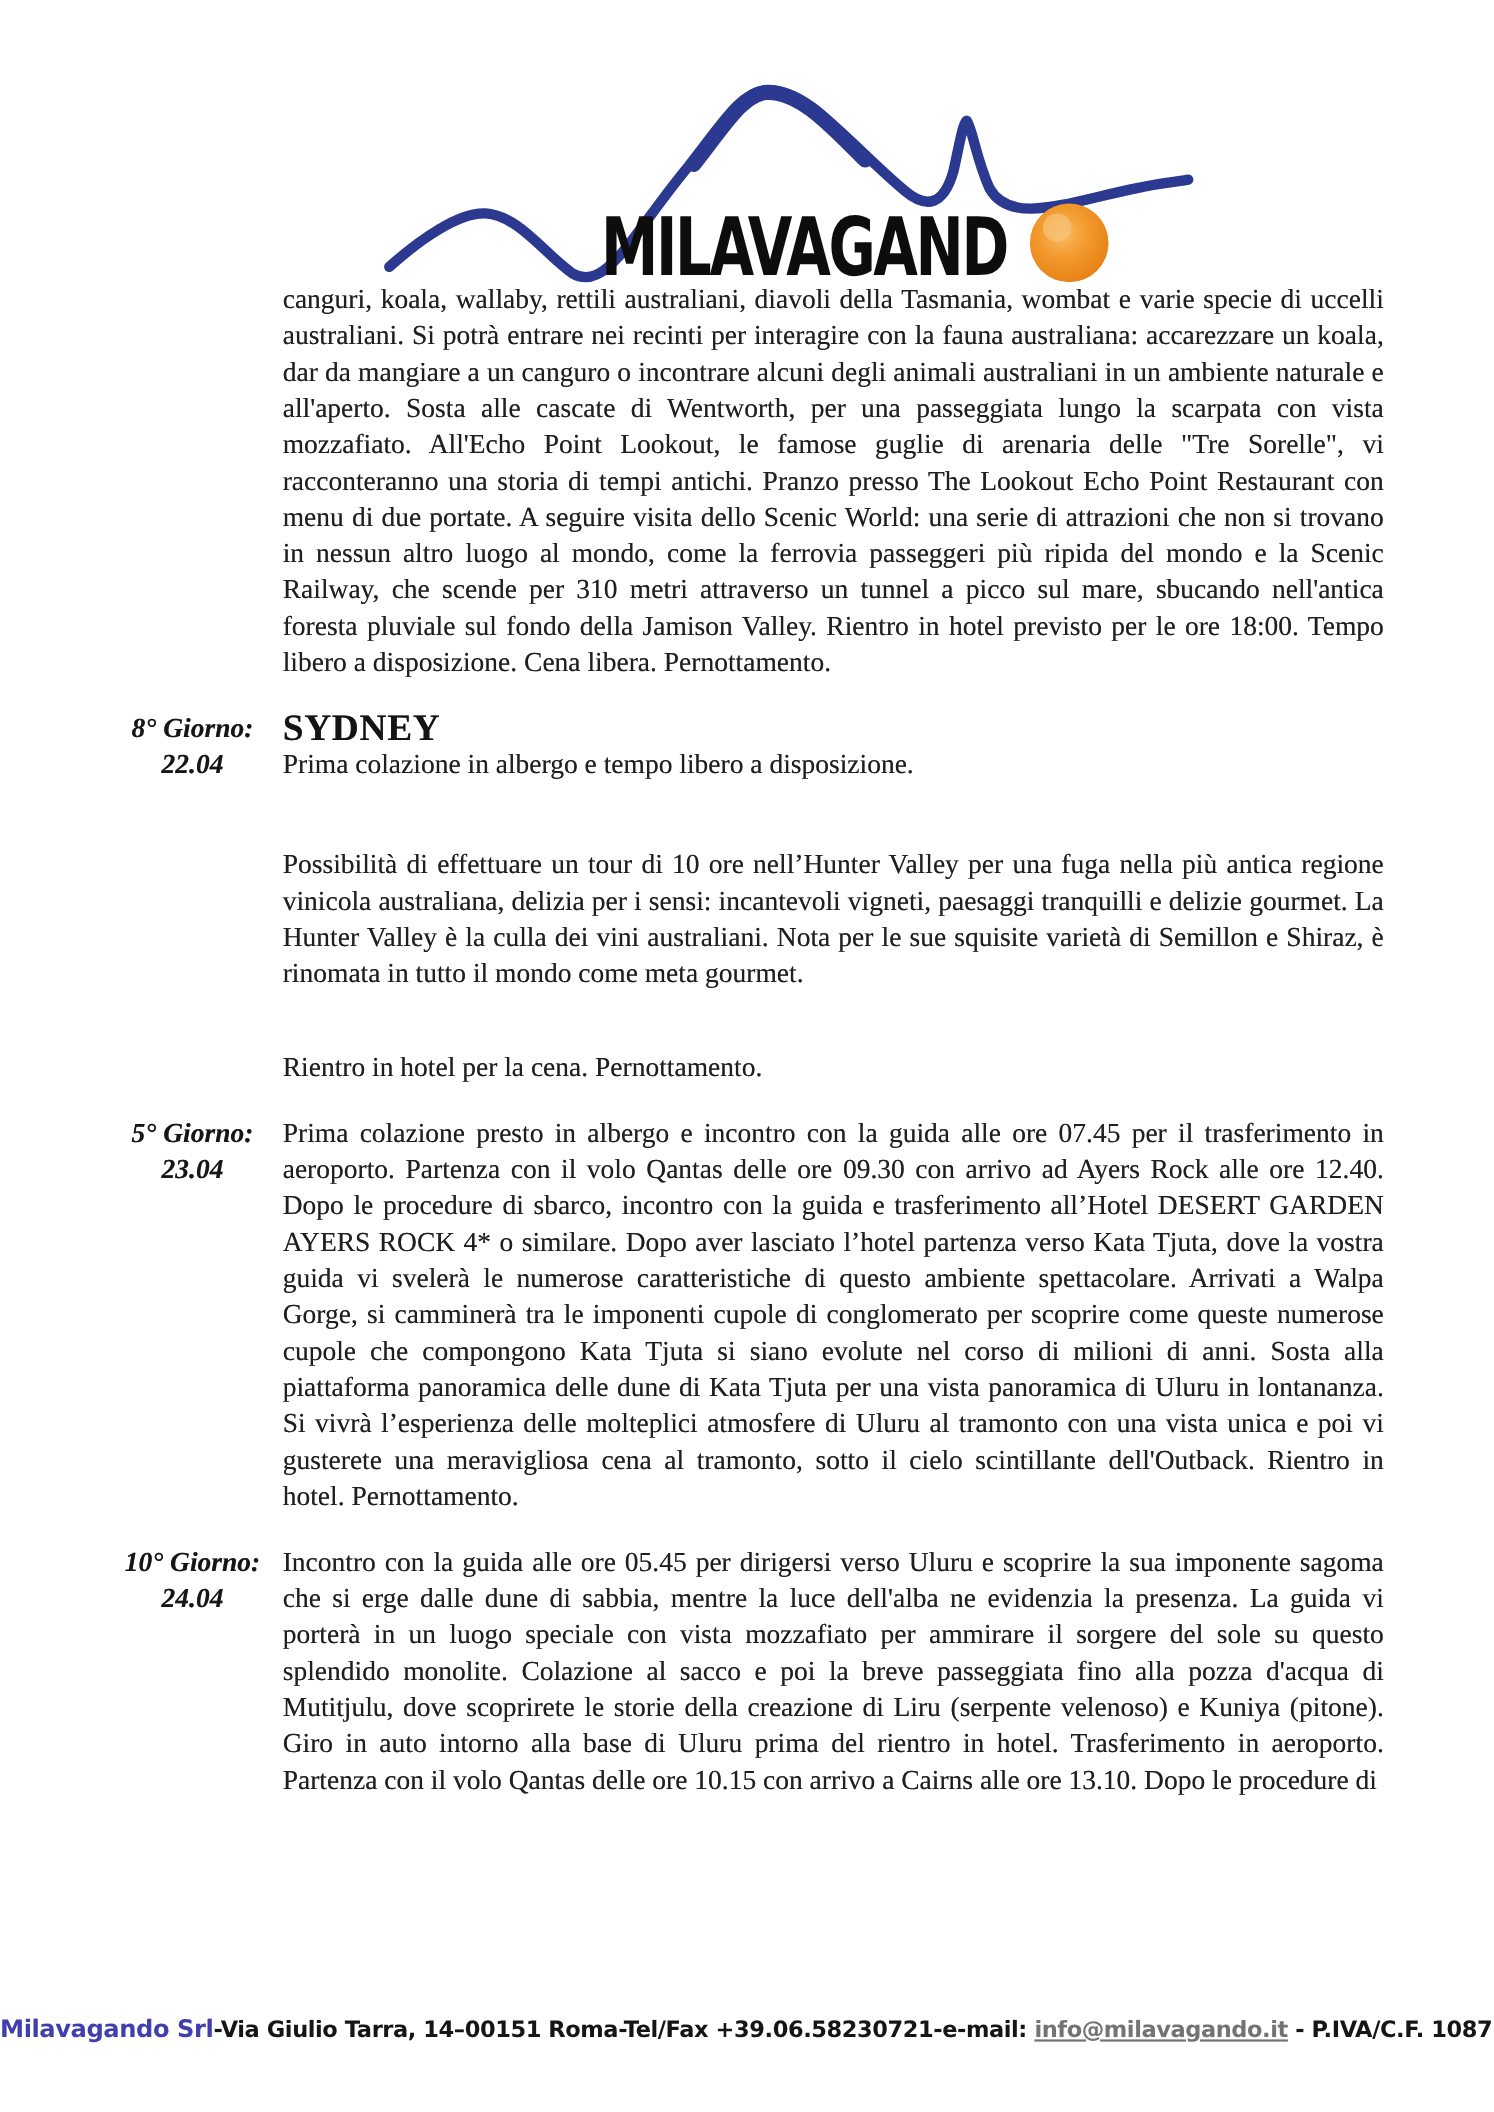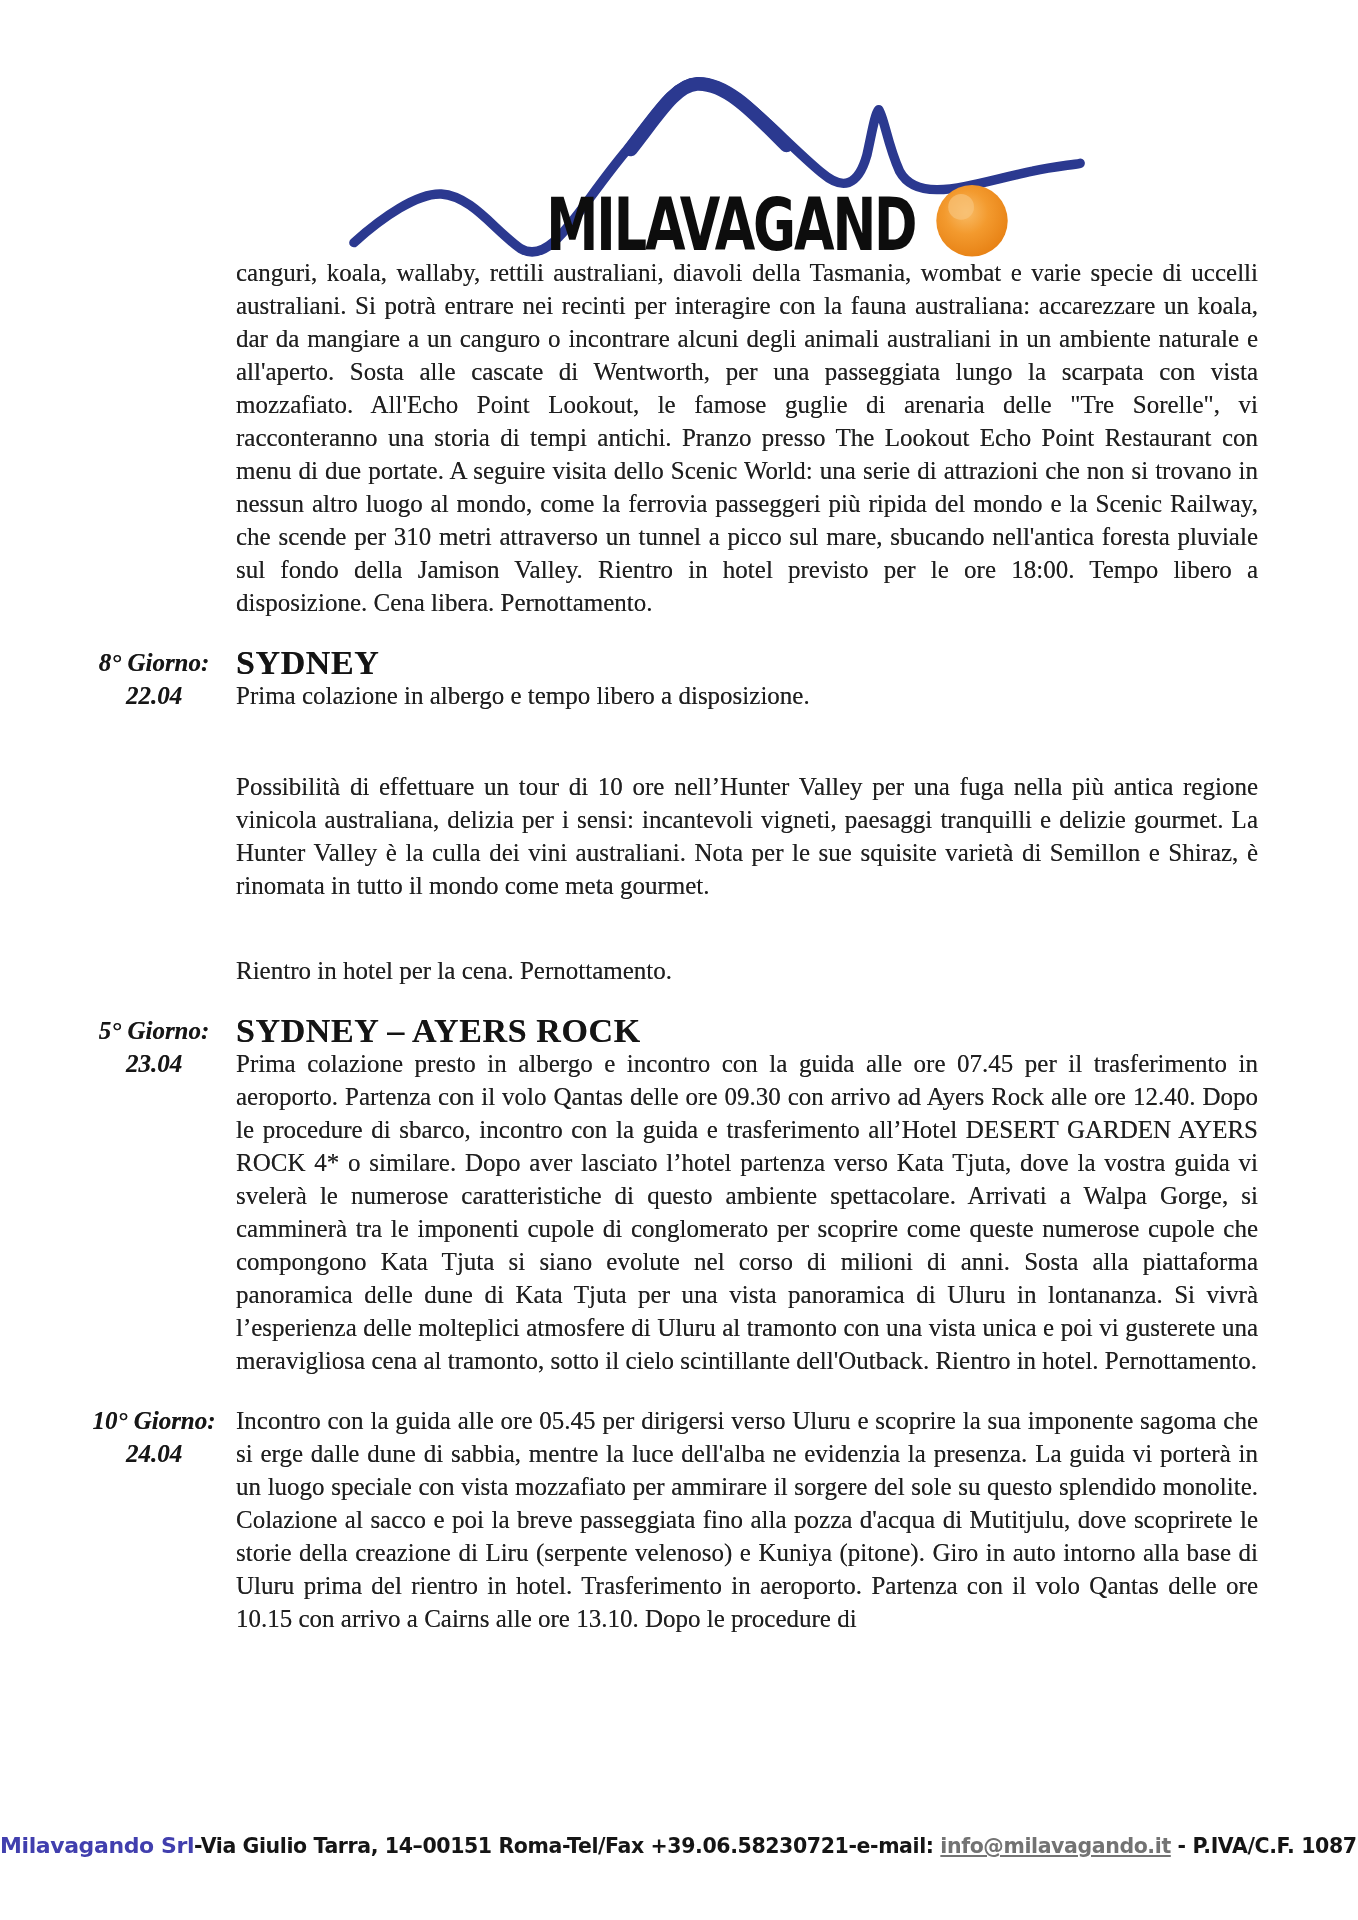--- a/index.html
+++ b/index.html
@@ -9,21 +9,21 @@
     font-family: "Liberation Serif", "DejaVu Serif", serif;
     color: #1f1f1f;
     overflow: hidden;
   }
 
   
   .logo-wrap { position: relative; height: 256px; }
   .logo-svg { position: absolute; left: 338px; top: 72px; width: 764px; height: auto; }
 
   
-  .content { padding: 0 100px 0 72px; }
+  .content { padding: 0 100px 0 93px; }
   .body-col { margin-left: 164px; }
 
   p.body-text {
     font-size: 25px;
     line-height: 33px;
     text-align: justify;
     color: #1f1f1f;
     text-shadow: 0 0 0.5px rgba(30,30,30,0.65);
   }
 
@@ -105,21 +105,20 @@
       <p class="body-text gap-1">Rientro in hotel per la cena. Pernottamento.</p>
     </div>
   </div>
 
   <div class="day">
     <div class="day-labels">
       <div class="day-giorno">5° Giorno:</div>
       <div class="day-date">23.04</div>
     </div>
     <div class="day-content">
-      <div class="day-title">SYDNEY – AYERS ROCK</div>
       <p class="body-text">Prima colazione presto in albergo e incontro con la guida alle ore 07.45 per il trasferimento in aeroporto. Partenza con il volo Qantas delle ore 09.30 con arrivo ad Ayers Rock alle ore 12.40. Dopo le procedure di sbarco, incontro con la guida e trasferimento all’Hotel DESERT GARDEN AYERS ROCK 4* o similare. Dopo aver lasciato l’hotel partenza verso Kata Tjuta, dove la vostra guida vi svelerà le numerose caratteristiche di questo ambiente spettacolare. Arrivati a Walpa Gorge, si camminerà tra le imponenti cupole di conglomerato per scoprire come queste numerose cupole che compongono Kata Tjuta si siano evolute nel corso di milioni di anni. Sosta alla piattaforma panoramica delle dune di Kata Tjuta per una vista panoramica di Uluru in lontananza. Si vivrà l’esperienza delle molteplici atmosfere di Uluru al tramonto con una vista unica e poi vi gusterete una meravigliosa cena al tramonto, sotto il cielo scintillante dell'Outback. Rientro in hotel. Pernottamento.</p>
     </div>
   </div>
 
   <div class="day">
     <div class="day-labels">
       <div class="day-giorno">10° Giorno:</div>
       <div class="day-date">24.04</div>
     </div>
     <div class="day-content">

